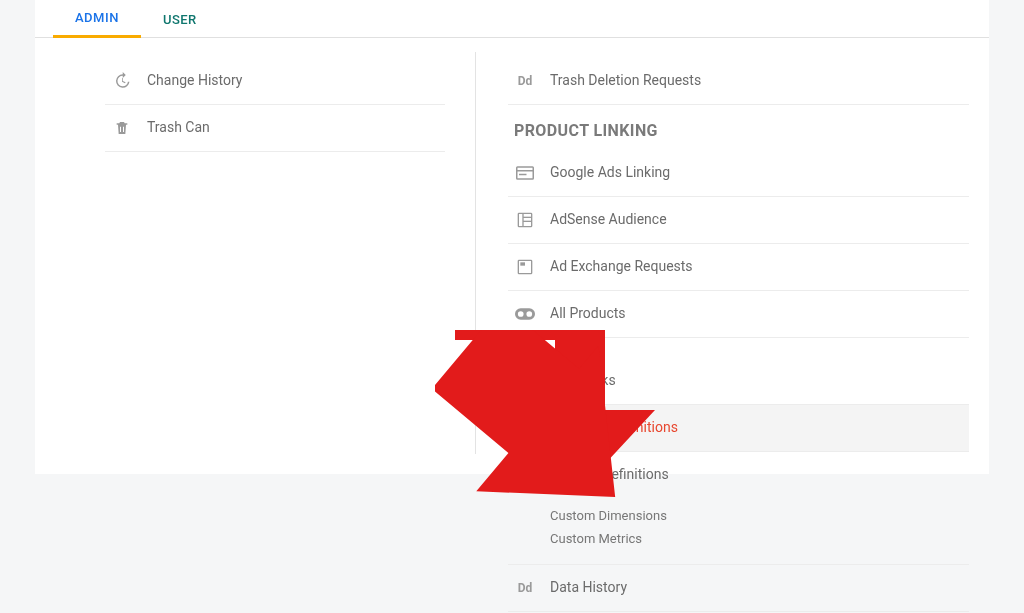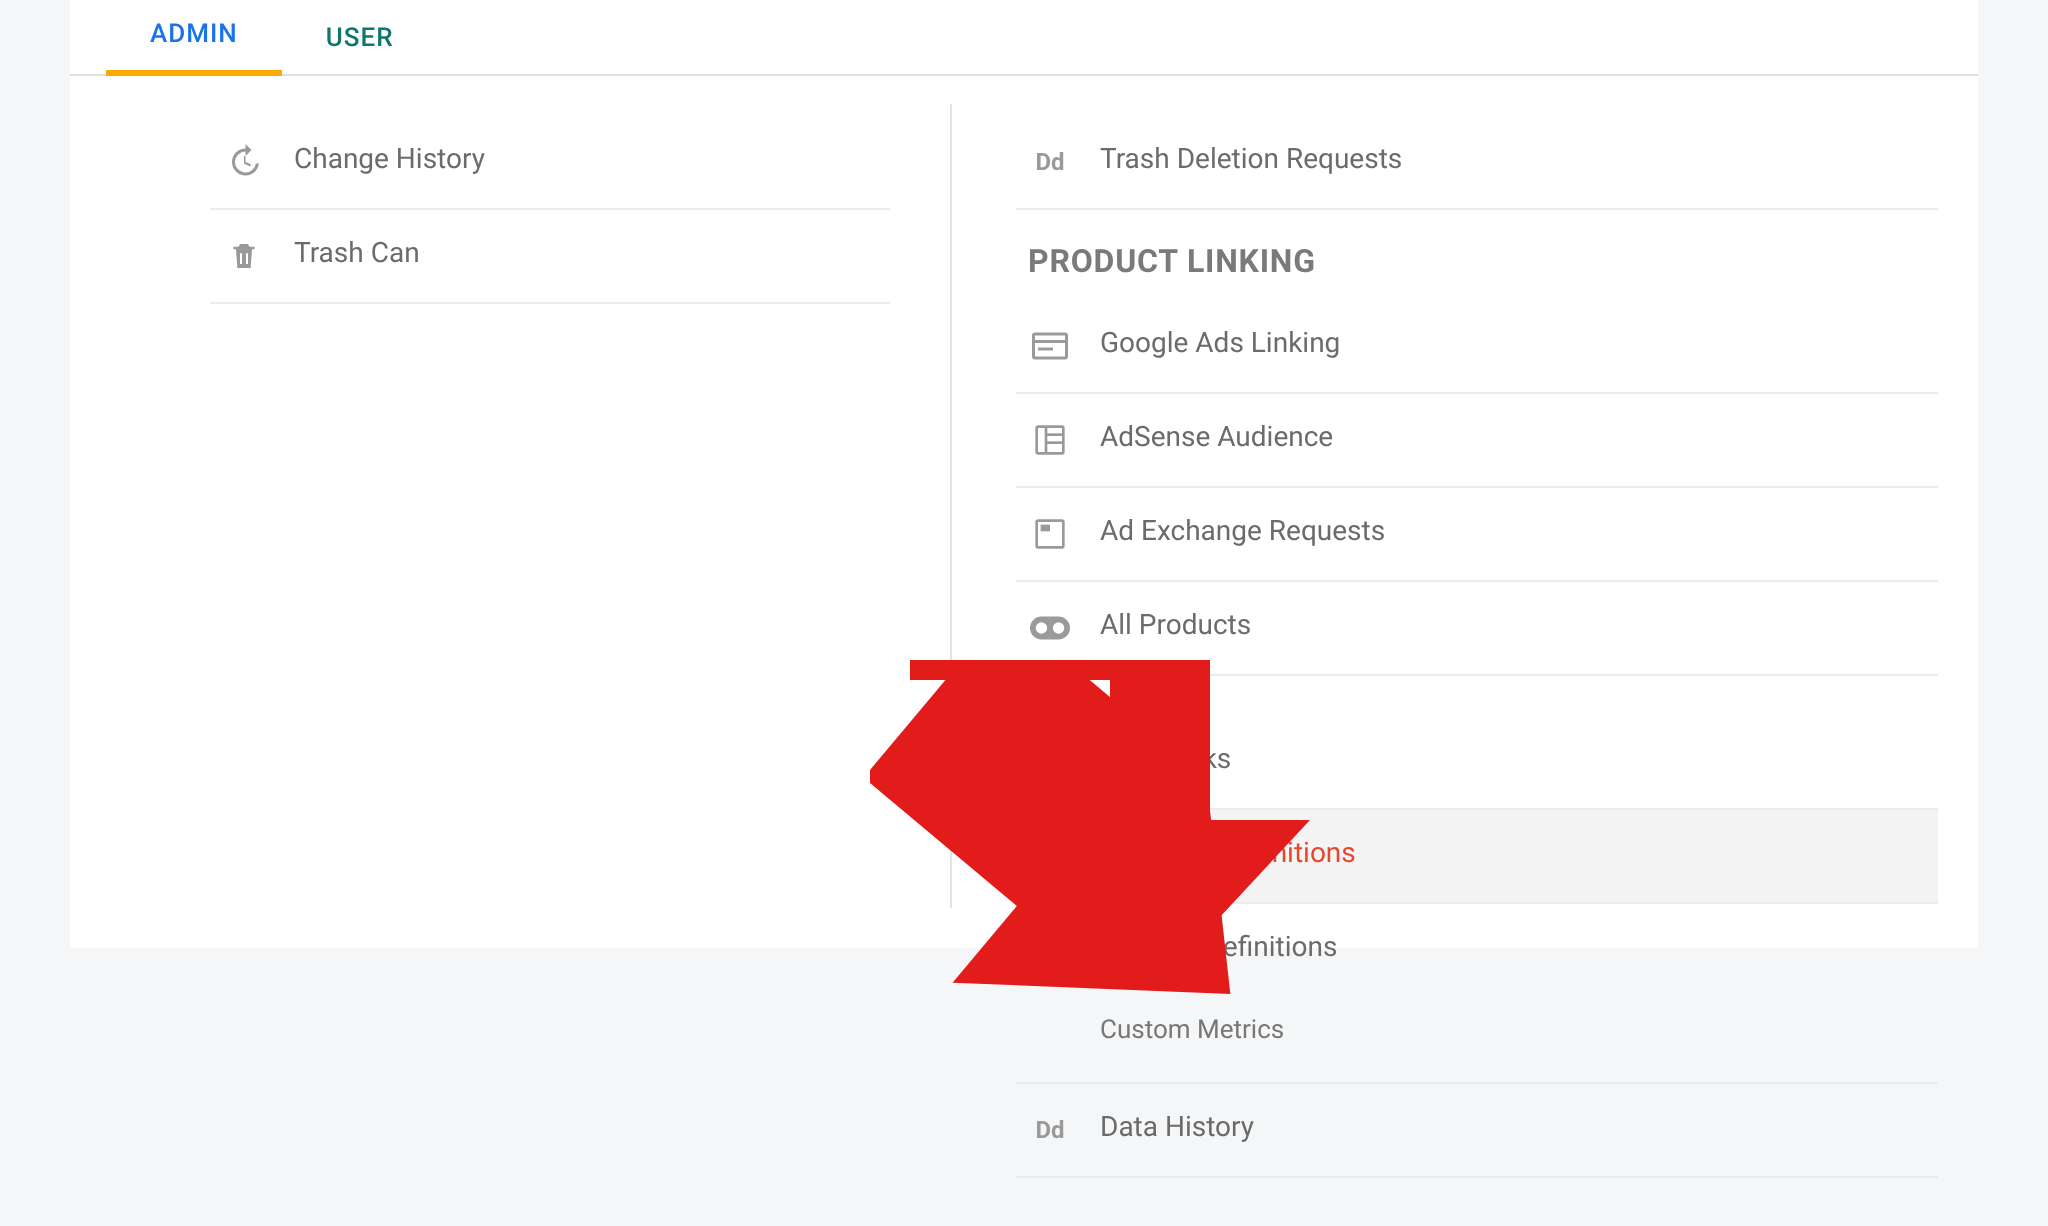--- a/index.html
+++ b/index.html
@@ -218,20 +218,21 @@
           </span>
           <span>Audience Definitions</span>
         </div>
 
         <div class="menu-item" style="border-bottom:none;">
           <span class="icon" style="font-weight:700;color:#9a9a9a;font-size:12px;">Dd</span>
           <span>Custom Definitions</span>
         </div>
 
         <div class="sub-items">
+          <div class="sub-item">Custom Dimensions</div>
           <div class="sub-item">Custom Metrics</div>
         </div>
 
         <div class="menu-item">
           <span class="icon" style="font-weight:700;color:#9a9a9a;font-size:12px;">Dd</span>
           <span>Data History</span>
         </div>
 
       </div>
     </div>

